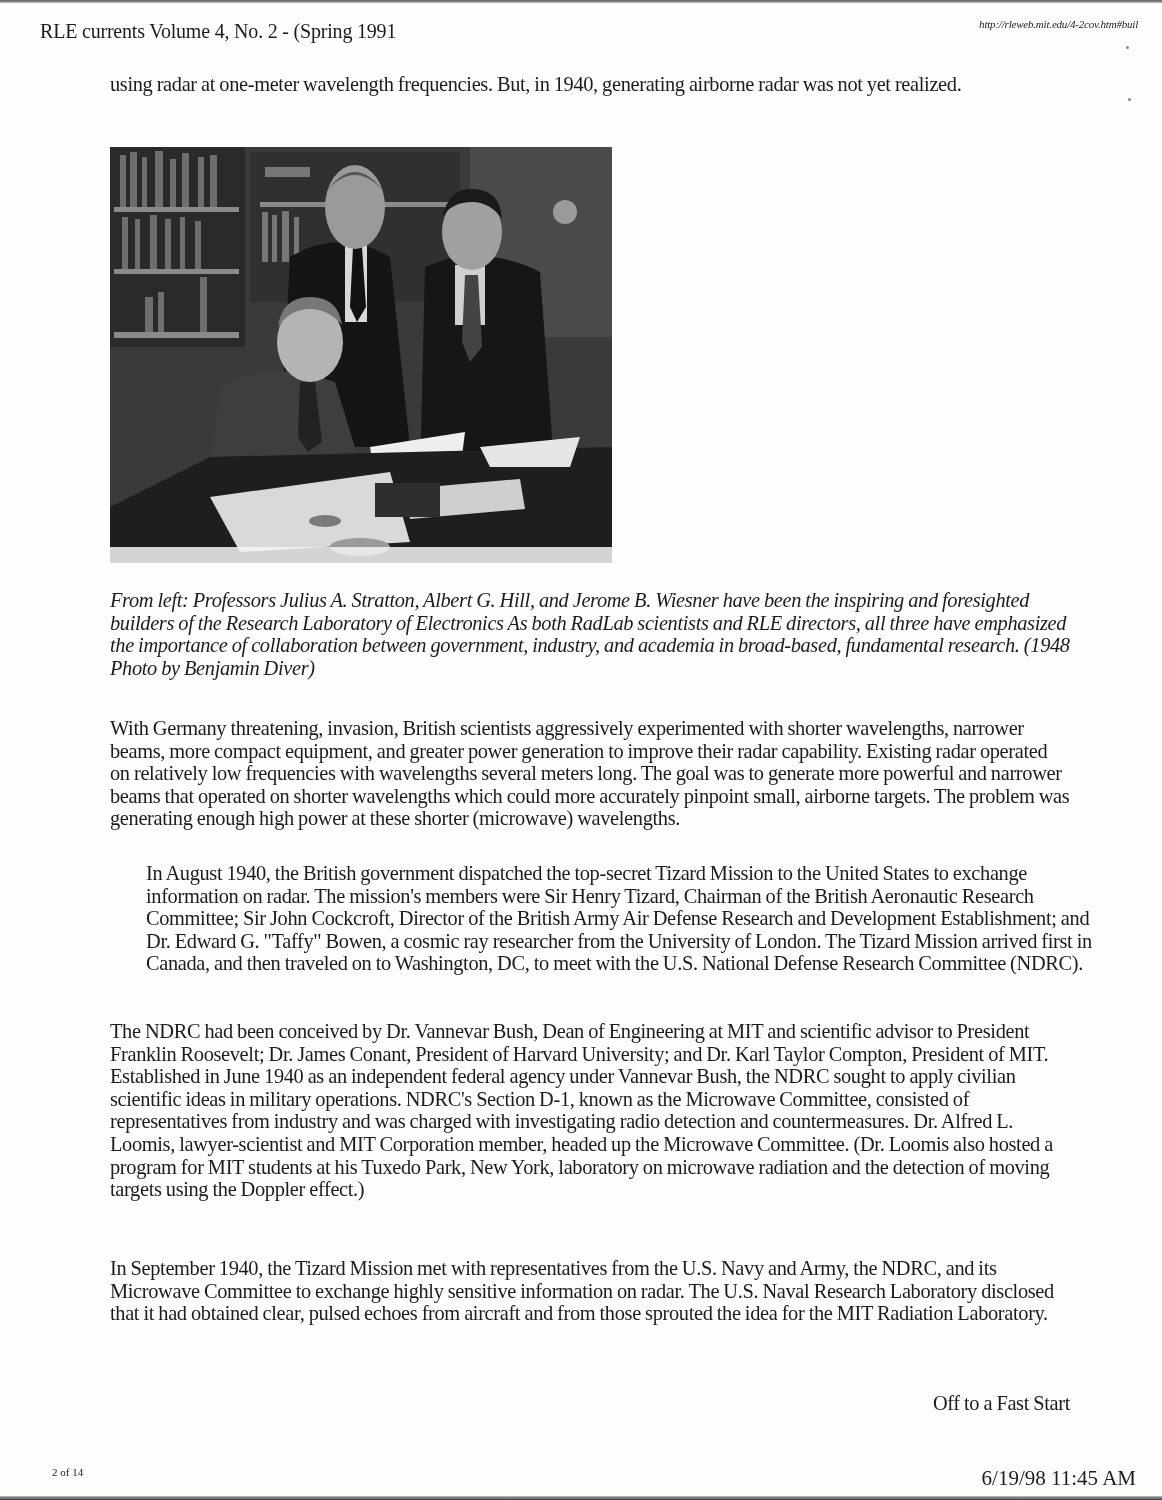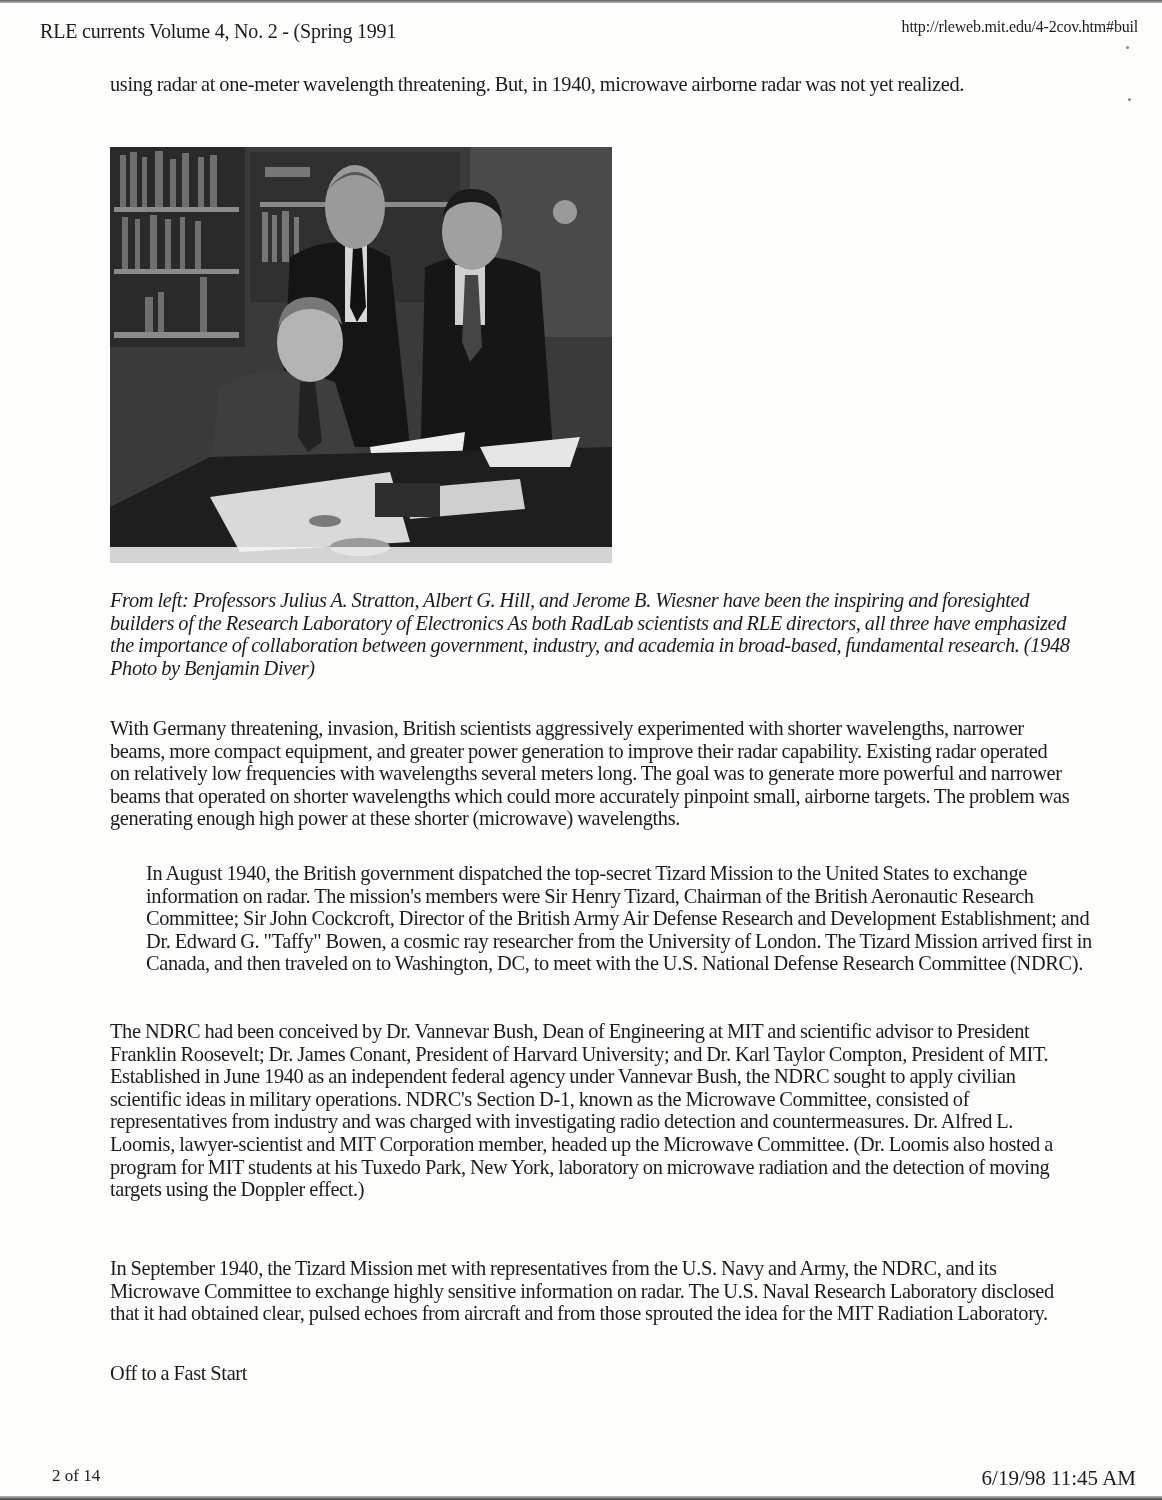--- a/index.html
+++ b/index.html
@@ -22,25 +22,25 @@
     .scan-edge-bottom {
       position: absolute; left: 0; bottom: 0; width: 1162px; height: 4px;
       background: linear-gradient(#bdbdbd, #3a3a3a);
     }
     .hdr-left {
       position: absolute; left: 40px; top: 20px;
       font-size: 20px; letter-spacing: -0.2px;
     }
     .hdr-right {
       position: absolute; right: 24px; top: 18px;
-      font-size: 16px; letter-spacing: -0.2px;
+      font-size: 11px; letter-spacing: -0.2px; font-style: italic;
     }
     .ftr-left {
       position: absolute; left: 52px; top: 1466px;
-      font-size: 17px;
+      font-size: 11px;
     }
     .ftr-right {
       position: absolute; right: 26px; top: 1466px;
       font-size: 21px;
     }
     .content {
       position: absolute;
       left: 110px;
       width: 960px;
       font-size: 20.4px;
@@ -50,21 +50,21 @@
     }
     .p0 { top: 73px; }
     .caption {
       top: 589px;
       font-style: italic;
     }
     .p1 { top: 706px; margin-top: 11px; }
     .p2 { top: 862px; margin-left: 36px; }
     .p3 { top: 1020px; }
     .p4 { top: 1257px; }
-    .p5 { top: 1362px; }
+    .p5 { top: 1392px; text-align: right; }
 
     .photo {
       position: absolute;
       left: 110px; top: 147px;
       width: 502px; height: 416px;
       background: #2b2b2b;
       overflow: hidden;
     }
     .photo svg { display: block; }
     .speck {
@@ -73,21 +73,21 @@
     }
   </style>
 </head>
 <body>
 
 <div class="scan-edge-top"></div>
 
 <div class="hdr-left">RLE currents Volume 4, No. 2 - (Spring 1991</div>
 <div class="hdr-right">http://rleweb.mit.edu/4-2cov.htm#buil</div>
 
-<div class="content p0">using radar at one-meter wavelength threatening. But, in 1940, microwave airborne radar was not yet realized.</div>
+<div class="content p0">using radar at one-meter wavelength frequencies. But, in 1940, generating airborne radar was not yet realized.</div>
 
 <div class="photo">
   <svg width="502" height="416" viewBox="0 0 502 416">
 
     <rect x="0" y="0" width="502" height="416" fill="#3a3a3a"></rect>
 
     <rect x="0" y="0" width="135" height="200" fill="#2a2a2a"></rect>
     <rect x="4" y="60" width="125" height="5" fill="#8a8a8a"></rect>
     <rect x="4" y="122" width="125" height="5" fill="#8a8a8a"></rect>
     <rect x="4" y="185" width="125" height="6" fill="#8a8a8a"></rect>

